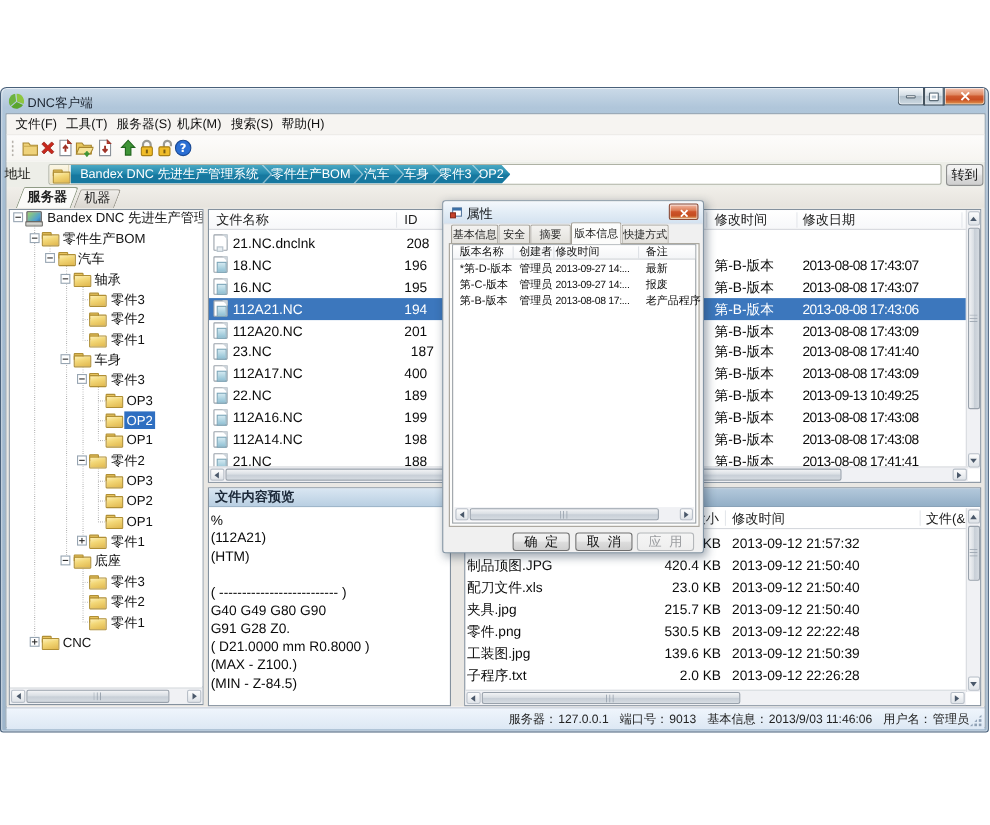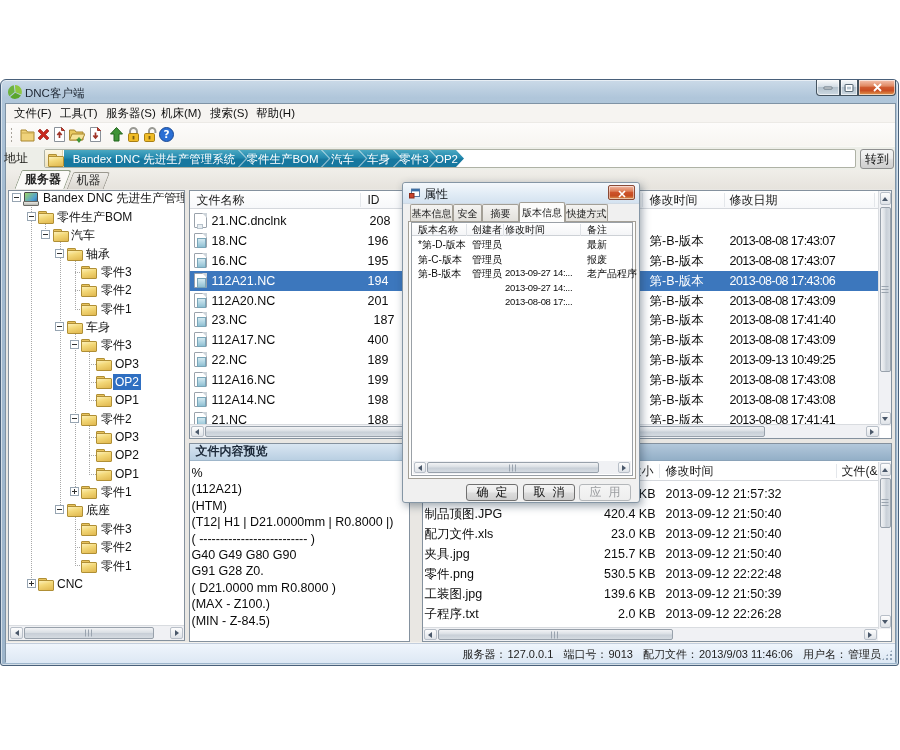--- a/index.html
+++ b/index.html
@@ -194,21 +194,21 @@
 .dtab.sel { top:19px; height:20px; background:#fcfcfb; font-weight:normal; z-index:2; line-height:19px; }
 #dlg-page { position:absolute; left:5px; top:38px; width:228px; height:258px;
   background:#fcfcfb; border:1px solid #a39f96; }
 #vtable { position:absolute; left:2px; top:0px; width:222px; height:254px; background:#fff; border:1px solid #9aa0a6; }
 #vt-head { position:absolute; left:0; top:0; width:100%; height:13px; background:linear-gradient(180deg,#ffffff,#f4f5f7);
   border-bottom:1px solid #cdd1d6; }
 .vt-col { position:absolute; top:0; height:13px; line-height:13px; font-size:10px; color:#111; white-space:nowrap; }
 .vt-sep { position:absolute; top:1px; width:1px; height:12px; background:#dfe2e6; }
 .vtrow { position:absolute; left:0; width:100%; height:14px; }
 .vtcell { position:absolute; top:0; height:14px; line-height:14px; font-size:10px; color:#0c0c0c; white-space:nowrap; }
-.vtcell.time { font-size:9.5px; letter-spacing:-0.3px;margin-top:28px; }
+.vtcell.time { font-size:9.5px; letter-spacing:-0.3px; }
 #vt-hscroll { position:absolute; left:1px; bottom:1px; width:218px; height:13px; background:#f0f1f4; }
 .dbtn { position:absolute; top:301px; width:52px; height:17px; font-size:12px; line-height:15px; text-align:center; color:#111;
   letter-spacing:7px; text-indent:7px;
   background:linear-gradient(180deg,#f4f4f4 0%,#ebebeb 45%,#dcdcdc 55%,#cfcfcf 100%);
   border:1px solid #707070; border-radius:3px; }
 .dbtn.disabled { color:#9b9da0; border-color:#b4b7ba;
   background:linear-gradient(180deg,#f5f5f5,#eeeeee); }
 
 </style>
 </head>
@@ -588,21 +588,20 @@
             </span>
     </div>
    </div>
    <div id="preview" class="panel">
     <div class="bluebar">
             <span id="pv-title">文件内容预览</span>
           </div>
     <div class="pvline" style="top:21px">%</div>
     <div class="pvline" style="top:37px">(112A21)</div>
     <div class="pvline" style="top:54px">(HTM)</div>
-    <div class="pvline" style="top:70px">(T12| H1 | D21.0000mm | R0.8000 |)</div>
     <div class="pvline" style="top:87px">( -------------------------- )</div>
     <div class="pvline" style="top:103px">G40 G49 G80 G90</div>
     <div class="pvline" style="top:119px">G91 G28 Z0.</div>
     <div class="pvline" style="top:136px">( D21.0000 mm R0.8000 )</div>
     <div class="pvline" style="top:152px">(MAX - Z100.)</div>
     <div class="pvline" style="top:169px">(MIN - Z-84.5)</div>
    </div>
    <div id="relfiles" class="panel">
     <div class="bluebar" id="rf-bar"></div>
     <div id="rf-head">
@@ -670,21 +669,21 @@
      <span class="sb-btn" style="right:1px;top:1px;width:13px;height:11px">
               <span class="arr right"></span>
             </span>
     </div>
    </div>
   </div>
   <div id="statusbar">
    <div id="status-text">
     <b>服务器：</b><span>127.0.0.1</span>
     <b>端口号：</b><span>9013</span>
-    <b>配刀文件：</b><span>2013/9/03 11:46:06</span>
+    <b>基本信息：</b><span>2013/9/03 11:46:06</span>
     <b>用户名：</b><span>管理员</span>
    </div>
    <span id="resize-grip"></span>
   </div>
  </div>
 </div>
 <div id="dialog">
  <div id="dlg-title">
   <svg id="dlg-icon" viewBox="0 0 11 11">
    <rect x="2.5" y="1" width="8" height="7.5" fill="#fff" stroke="#5a7aa0"></rect>

